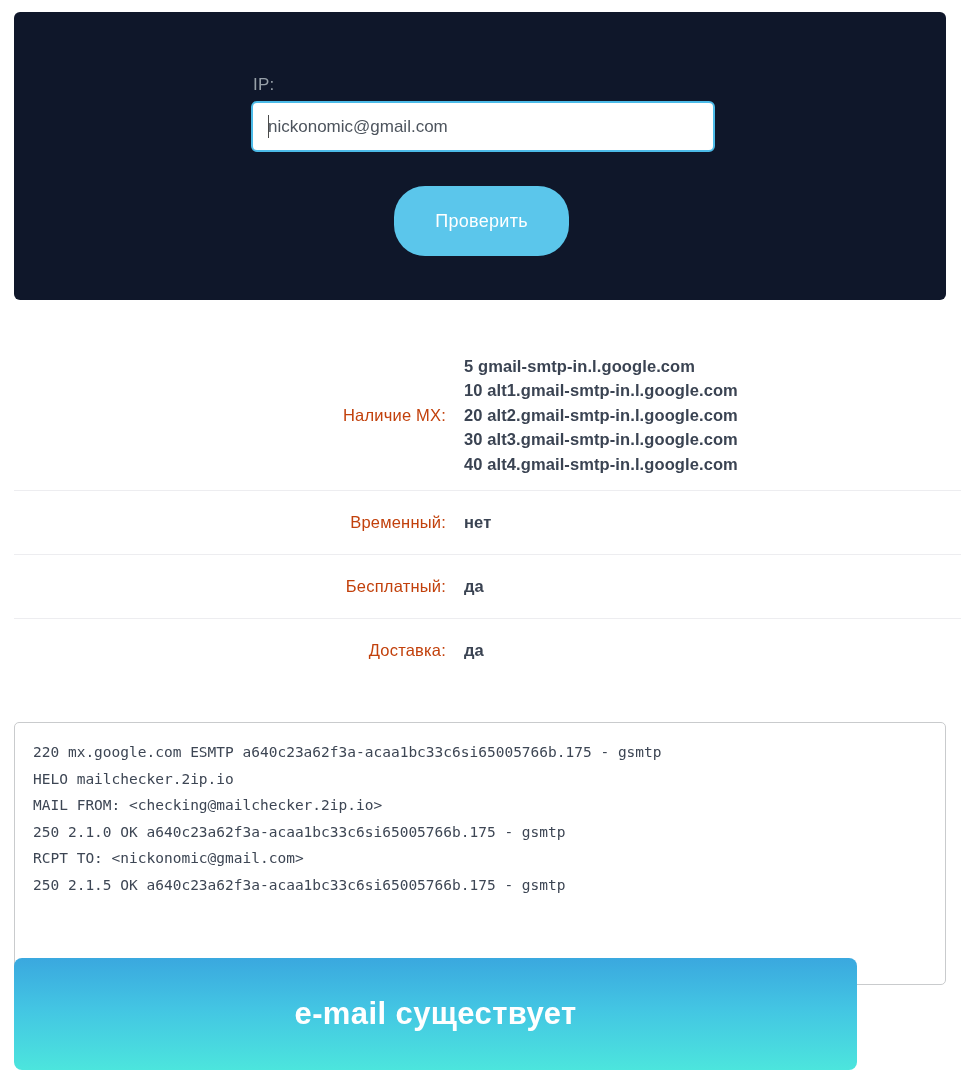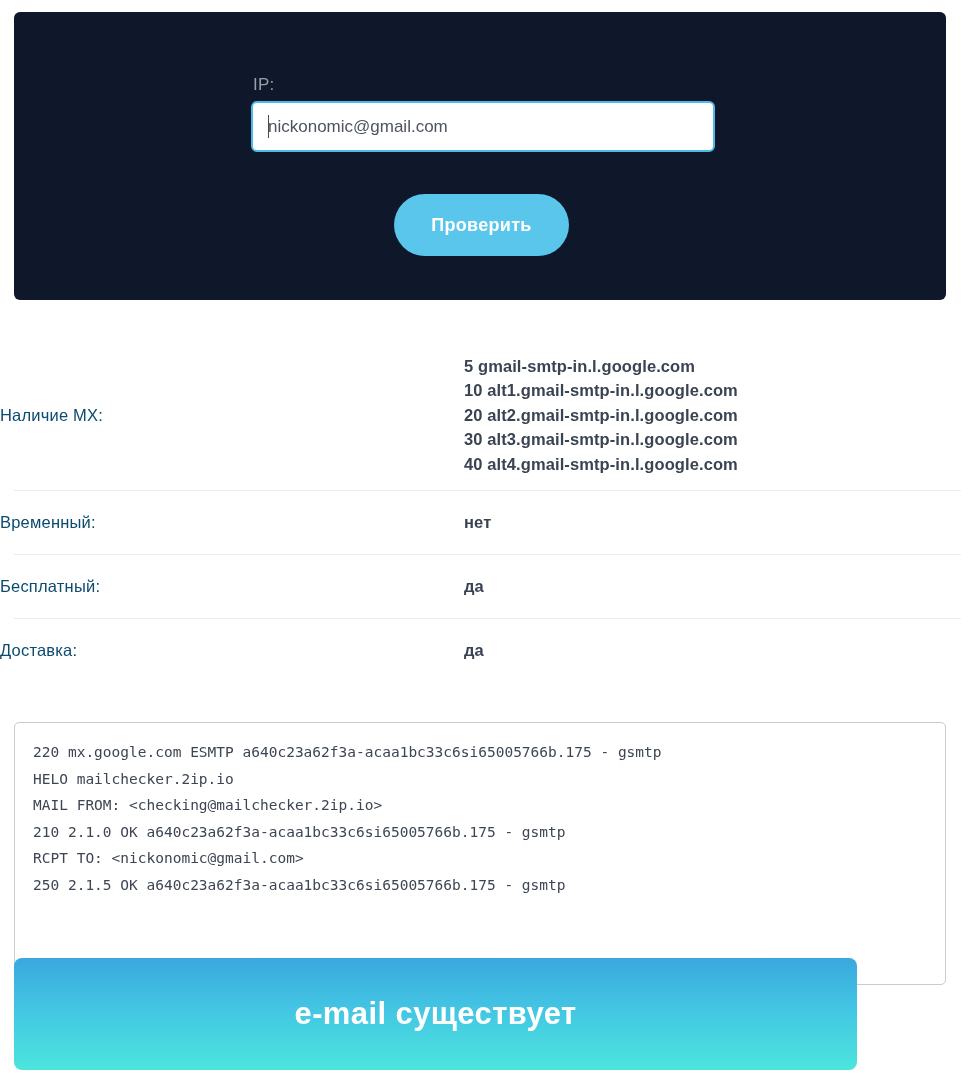--- a/index.html
+++ b/index.html
@@ -62,52 +62,53 @@
     position: absolute;
     left: 254px;
     top: 103px;
     width: 1px;
     height: 23px;
     background: #4a4a4a;
   }
   .check-button {
     position: absolute;
     left: 380px;
-    top: 182px;
+    top: 174px;
     width: 175px;
-    height: 62px;
+    height: 70px;
     border: 0;
     border-radius: 31px;
     background: #5bc6eb;
     color: #ffffff;
     font-family: "Liberation Sans", sans-serif;
     font-size: 18px;
-    font-weight: bold;
+    font-weight: normal;
     letter-spacing: 0.3px;
     cursor: pointer;
   }
 
   
   .info-area {
     position: absolute;
     left: 0;
     top: 340px;
     width: 975px;
   }
   .info-row {
     position: relative;
     display: flex;
     align-items: center;
   }
   .info-row .label {
     width: 464px;
+    text-align: right;
     padding-right: 18px;
     box-sizing: border-box;
     font-size: 16.5px;
-    color: #0c4a6e;
+    color: #c2410c;
     letter-spacing: 0.2px;
     flex: 0 0 auto;
   }
   .info-row .value {
     font-size: 16.5px;
     font-weight: bold;
     color: #3a4352;
     letter-spacing: 0.1px;
     line-height: 24.5px;
   }
@@ -209,20 +210,20 @@
     <div class="label">Доставка:</div>
     <div class="value">да</div>
   </div>
 
 </div>
 
 <div class="log-box">
   <div class="log-line">220 mx.google.com ESMTP a640c23a62f3a-acaa1bc33c6si65005766b.175 - gsmtp</div>
   <div class="log-line">HELO mailchecker.2ip.io</div>
   <div class="log-line">MAIL FROM: &lt;checking@mailchecker.2ip.io&gt;</div>
-  <div class="log-line">210 2.1.0 OK a640c23a62f3a-acaa1bc33c6si65005766b.175 - gsmtp</div>
+  <div class="log-line">250 2.1.0 OK a640c23a62f3a-acaa1bc33c6si65005766b.175 - gsmtp</div>
   <div class="log-line">RCPT TO: &lt;nickonomic@gmail.com&gt;</div>
   <div class="log-line">250 2.1.5 OK a640c23a62f3a-acaa1bc33c6si65005766b.175 - gsmtp</div>
 </div>
 
 <div class="result-banner">
   <span class="result-text">e-mail существует</span>
 </div>
 
 </body></html>

